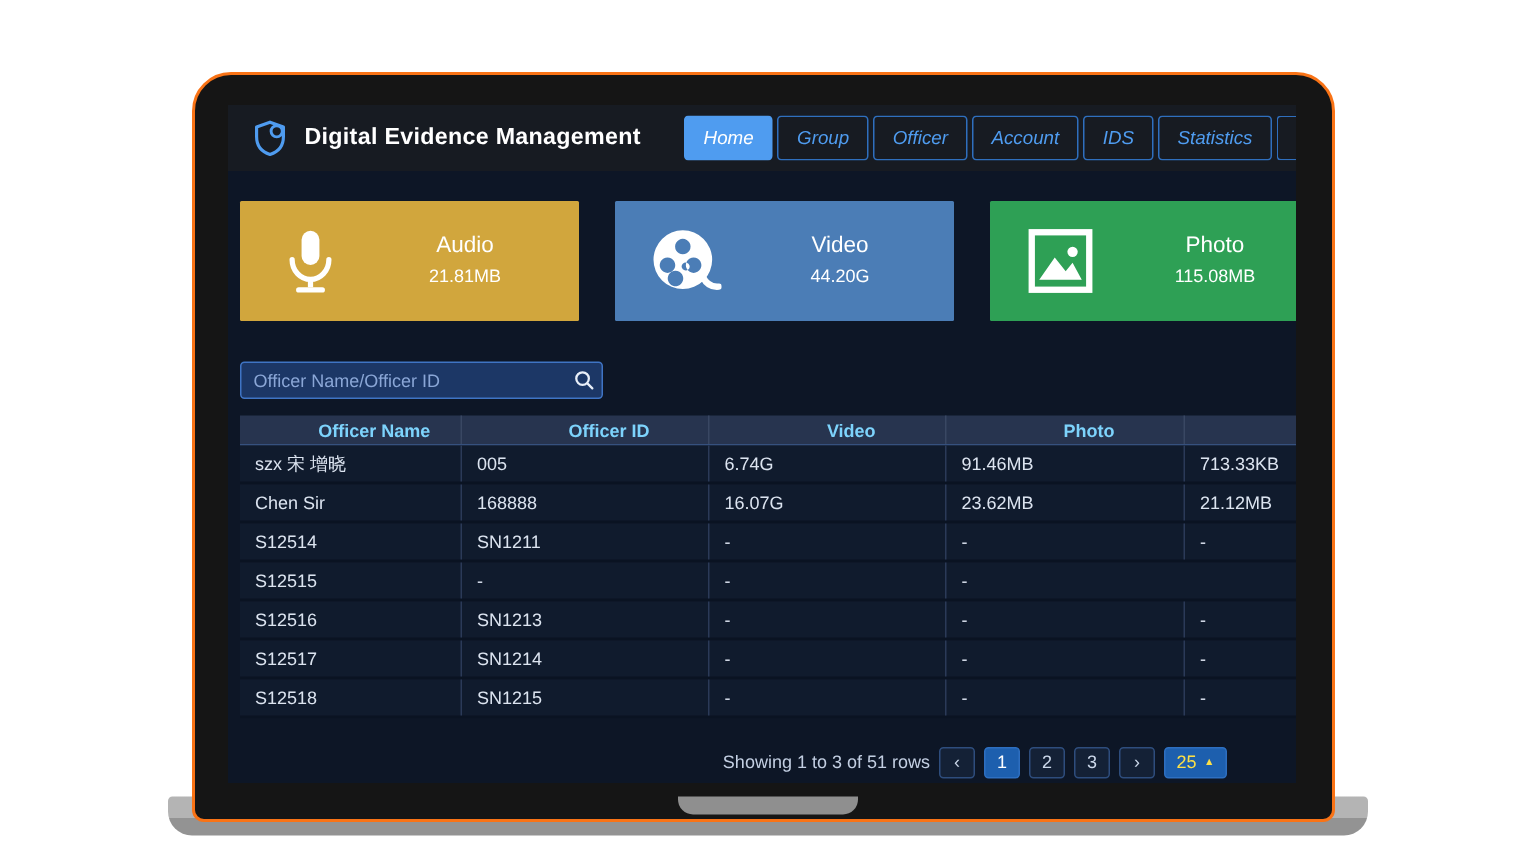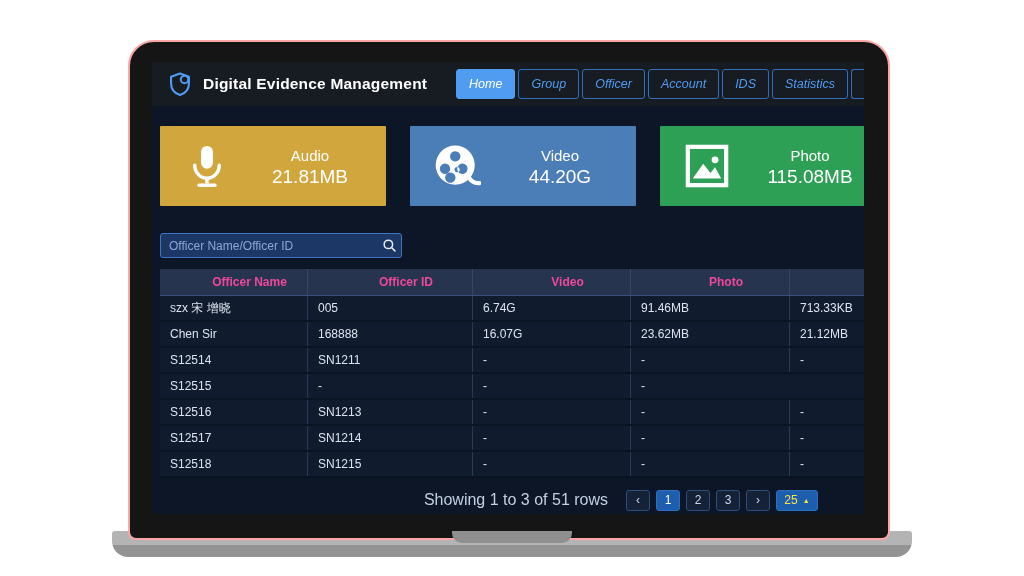--- a/index.html
+++ b/index.html
@@ -2,22 +2,22 @@
 <html><head>
 <meta charset="utf-8">
 <style>
   html,body{margin:0;padding:0;}
   body{
     width:1024px;height:576px;position:relative;background:#ffffff;
     font-family:"Liberation Sans","DejaVu Sans",sans-serif;overflow:hidden;
   }
   
   .laptop-body{
-    position:absolute;left:128px;top:40px;width:758px;height:496px;
-    background:#151515;border:2px solid #fca5a5;
+    position:absolute;left:128px;top:48px;width:758px;height:496px;
+    background:#151515;border:2px solid #f97316;
     border-radius:26px 26px 8px 8px;
   }
   .laptop-base{
     position:absolute;left:112px;top:531px;width:800px;height:26px;
     background:linear-gradient(#b4b4b4 0 54%,#939393 54% 100%);
     border-radius:3px 3px 16px 16px;
   }
   .laptop-notch{
     position:absolute;left:452px;top:531px;width:120px;height:12px;
     background:#8f8f8f;border-radius:0 0 10px 10px;z-index:2;
@@ -42,54 +42,54 @@
   }
   .tab.active{background:#4f9cf0;border-color:#4f9cf0;color:#ffffff;}
   .tab.partial{width:12px;padding:0;border-right:none;border-radius:3px 0 0 3px;}
   
   .app-main{position:absolute;top:44px;left:0;right:0;bottom:0;background:#0d1626;}
   .cards{position:absolute;top:20px;left:8px;display:flex;gap:24px;}
   .card{width:226px;height:80px;display:flex;align-items:center;color:#fff;flex-shrink:0;border-radius:1px;}
   .card-icon{width:94px;display:flex;align-items:center;justify-content:center;}
   .card-text{flex:1;text-align:center;padding-right:20px;}
   .card-label{font-size:15px;line-height:21px;}
-  .card-value{font-size:19px;line-height:21px;}
+  .card-value{font-size:12px;line-height:21px;}
   
   .search-box{
     position:absolute;top:127px;left:8px;width:240px;height:23px;
     background:#1c3766;border:1px solid #3f74c4;border-radius:3px;
     display:flex;align-items:center;
   }
   .search-box input{
     flex:1;background:transparent;border:none;outline:none;color:#14b8a6;
     font-size:12px;padding:0 8px;font-family:inherit;min-width:0;
   }
   .search-box input::placeholder{color:#8aa6d6;}
   .search-icon{width:24px;display:flex;align-items:center;justify-content:center;cursor:pointer;}
   
   .otable{position:absolute;top:163px;left:8px;width:786px;font-size:12px;}
   .thead,.trow{display:grid;grid-template-columns:148px 165px 158px 159px 156px;}
   .thead{background:#27344f;border-bottom:1px solid #36517e;}
   .th{
-    height:26px;display:flex;align-items:center;justify-content:center;
-    color:#ec4899;font-weight:bold;border-right:1px solid #394763;cursor:pointer;padding-left:32px;
+    height:19px;display:flex;align-items:center;justify-content:center;
+    color:#7dd3fc;font-weight:bold;border-right:1px solid #394763;cursor:pointer;padding-left:32px;
   }
   .th:last-child{border-right:none;}
   .trow{background:#101b2d;border-bottom:2px solid #0a1322;cursor:pointer;}
   .td{
     height:24px;line-height:24px;padding-left:10px;color:#dce4f0;
     border-right:1px solid #2b3a58;white-space:nowrap;overflow:hidden;
   }
   .td:last-child{border-right:none;}
   
   .pagination{
     position:absolute;left:8px;right:0;top:382px;height:24px;
     display:flex;align-items:center;justify-content:flex-end;padding-right:46px;
   }
-  .pg-summary{color:#c3cfe2;font-size:16px;margin-right:12px;}
+  .pg-summary{color:#c3cfe2;font-size:12px;margin-right:0;}
   .pgbtn{
     min-width:24px;height:21px;margin-left:6px;border:1px solid #2e4d7d;border-radius:3px;
     background:#142136;color:#ccd8ea;display:flex;align-items:center;justify-content:center;
     font-size:12px;cursor:pointer;box-sizing:border-box;padding:0 4px;
   }
   .pgbtn.active{background:#1d5fae;border-color:#2e6fc0;color:#fff;}
   .pgbtn.pgsize{background:#1d5fae;border-color:#2e6fc0;color:#fde047;min-width:42px;}
   .pgsize .caret{font-size:7px;margin-left:5px;line-height:1;}
 </style>
 </head>

